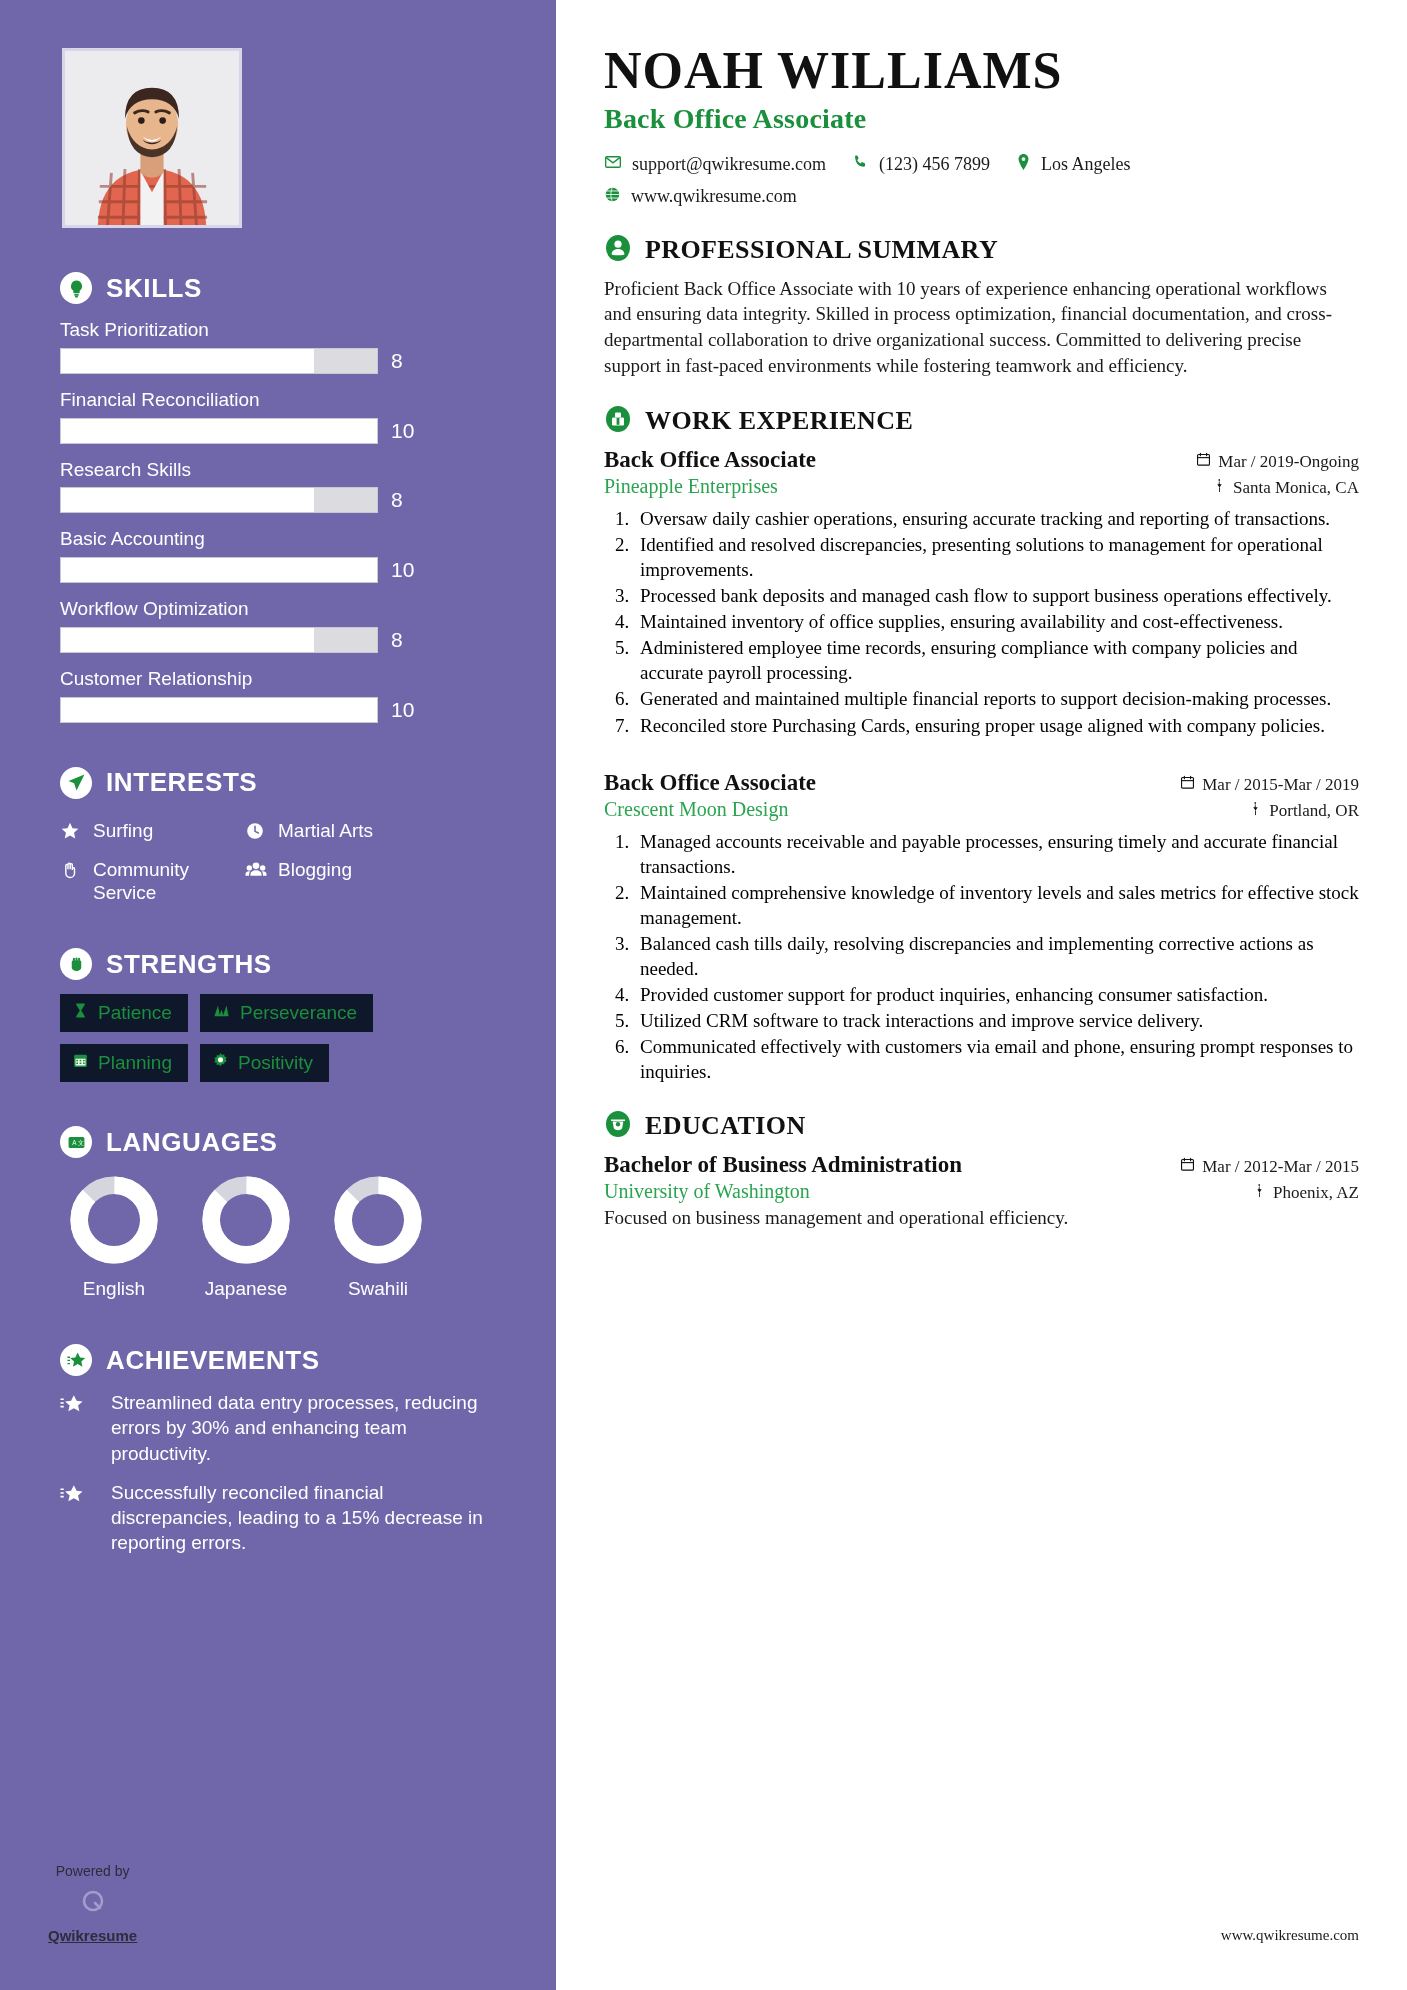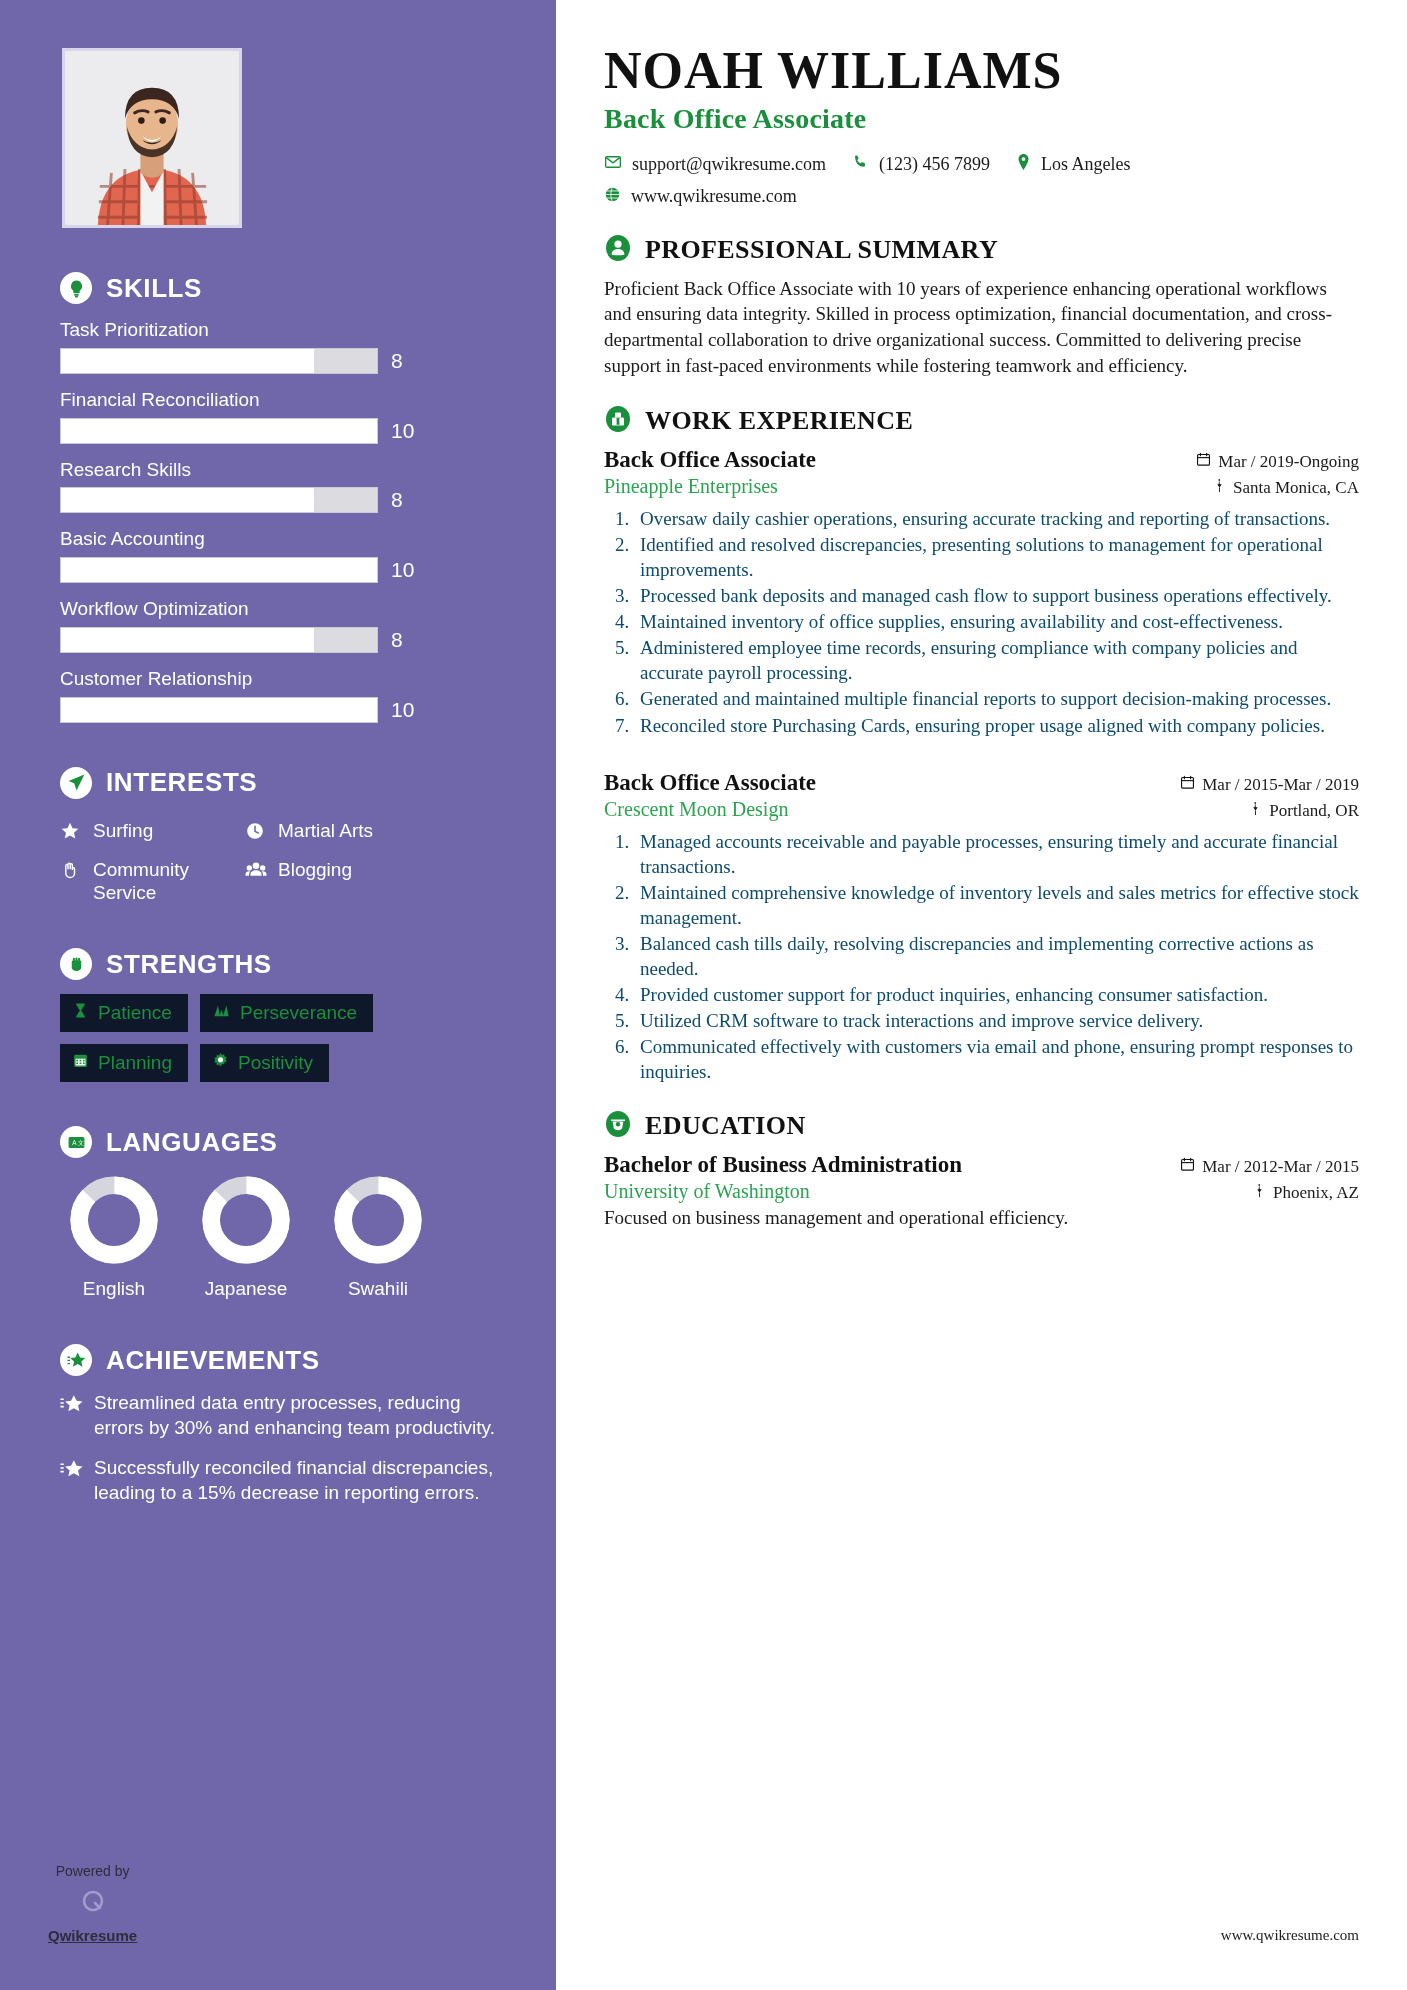--- a/index.html
+++ b/index.html
@@ -135,21 +135,21 @@
   .lang { text-align: center; width: 96px; }
   .lang-label {
     color: #ffffff;
     font-size: 19px;
     margin-top: 8px;
   }
 
   
   .ach {
     display: flex;
-    gap: 8px;
+    gap: 25px;
     margin-top: 14px;
     color: #ffffff;
     font-size: 19px;
     line-height: 1.33;
   }
   .ach .ic { flex: 0 0 26px; margin-top: 3px; }
 
   .powered {
     position: absolute;
     left: 48px;
@@ -236,21 +236,21 @@
     align-items: baseline;
     margin-top: 2px;
   }
   .job-company { font-size: 20px; color: #2aa44f; }
   ol.bullets {
     margin: 8px 0 0 30px;
     padding: 0;
   }
   ol.bullets li {
     font-size: 19px;
-    color: #0c4a6e;
+    color: #000000;
     line-height: 1.32;
     padding-left: 6px;
     margin-bottom: 1px;
   }
   .job2 { margin-top: 32px; }
 
   .edu-desc { font-size: 19px; color: #1a1a1a; margin-top: 4px; }
 
   .site-footer {
     position: absolute;

